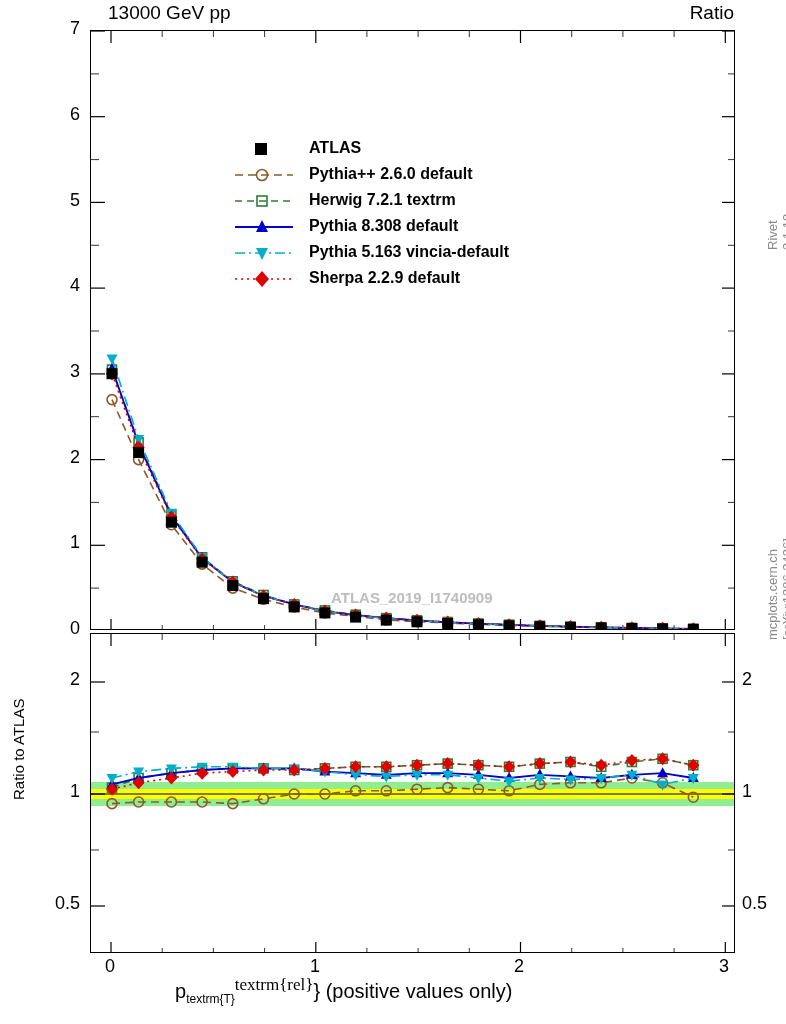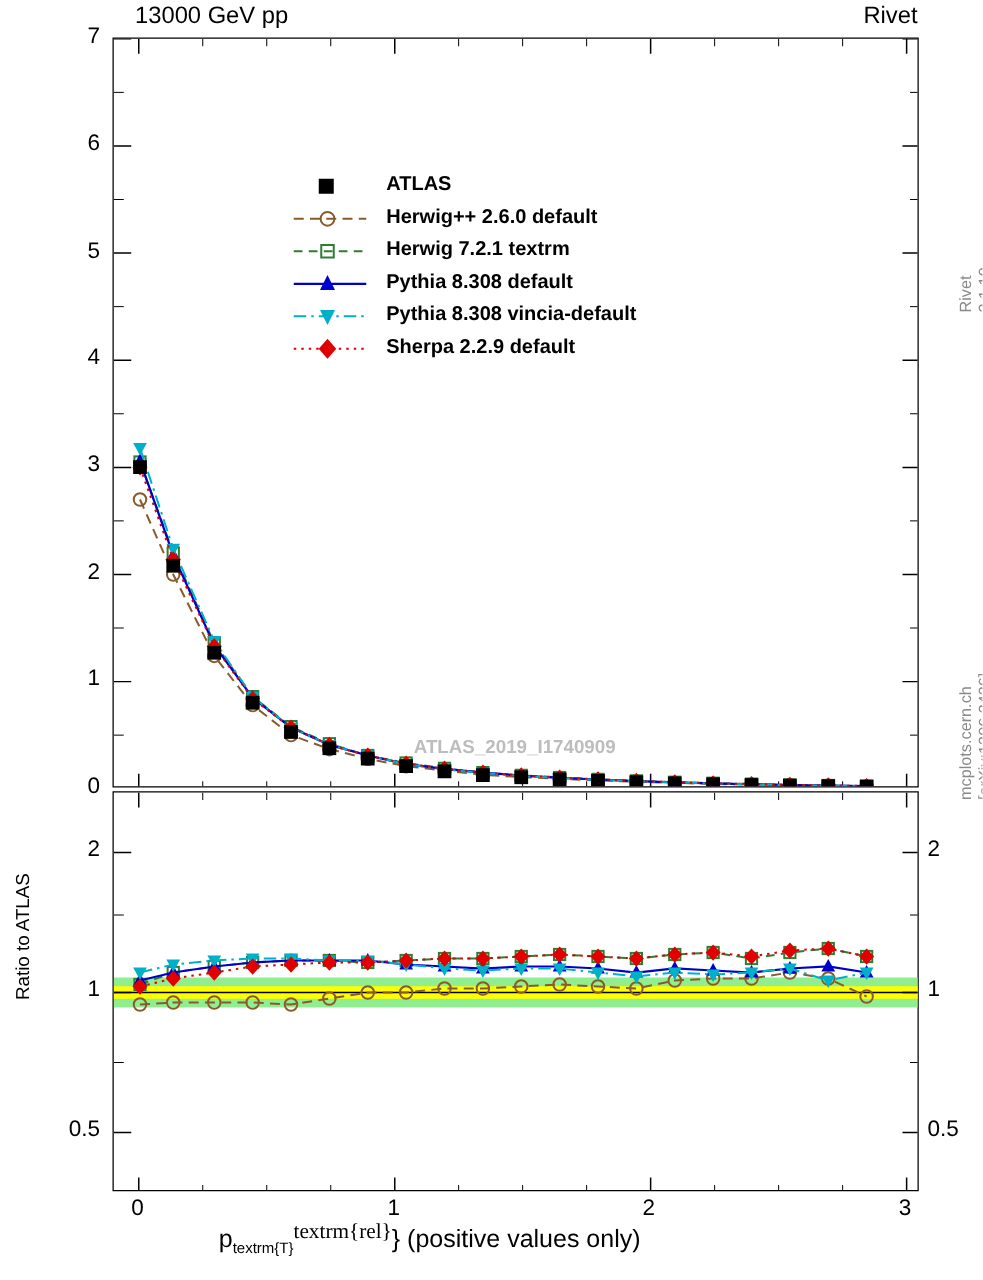--- a/index.html
+++ b/index.html
@@ -41,21 +41,21 @@
   #xtitle sup{font-size:17px;font-family:Liberation Serif, serif;}
 
   svg{position:absolute;left:0;top:0;overflow:visible;}
 </style>
 </head>
 <body>
 
 <div id="root">
 
   <div class="txt" id="hdr-left">13000 GeV pp</div>
-  <div class="txt" id="hdr-right">Rivet</div>
+  <div class="txt" id="hdr-right">Ratio</div>
 
   <div id="rtitle"><span>Ratio to ATLAS</span></div>
 
   <div class="rightrot" style="left:765px;top:250px;"><span>Rivet 3.1.10, ≥ 300k events</span></div>
   <div class="rightrot" style="left:765px;top:640px;"><span>mcplots.cern.ch [arXiv:1306.3436]</span></div>
 
   <div id="mainframe">
     <svg width="645" height="600" viewBox="0 0 645 600">
 
       <g stroke="#000" stroke-width="1.2">
@@ -289,21 +289,21 @@
         </span>
         <span class="legtext">ATLAS</span>
       </div>
       <div class="legrow">
         <span class="legmark">
           <svg width="70" height="26">
               <line x1="4" y1="13" x2="62" y2="13" stroke="#8b5a2b" stroke-width="1.6" stroke-dasharray="8,5"></line>
               <circle cx="31" cy="13" r="5.5" fill="none" stroke="#8b5a2b" stroke-width="1.6"></circle>
             </svg>
         </span>
-        <span class="legtext">Herwig++ 2.6.0 default</span>
+        <span class="legtext">Pythia++ 2.6.0 default</span>
       </div>
       <div class="legrow">
         <span class="legmark">
           <svg width="70" height="26">
               <line x1="4" y1="13" x2="62" y2="13" stroke="#2e7d32" stroke-width="1.6" stroke-dasharray="7,5"></line>
               <rect x="26" y="8" width="10" height="10" fill="none" stroke="#2e7d32" stroke-width="1.6"></rect>
             </svg>
         </span>
         <span class="legtext">Herwig 7.2.1 textrm</span>
       </div>
@@ -316,21 +316,21 @@
         </span>
         <span class="legtext">Pythia 8.308 default</span>
       </div>
       <div class="legrow">
         <span class="legmark">
           <svg width="70" height="26">
               <line x1="4" y1="13" x2="62" y2="13" stroke="#00b0c8" stroke-width="1.6" stroke-dasharray="10,4,2,4"></line>
               <polygon points="31,20 37,8 25,8" fill="#00b0c8"></polygon>
             </svg>
         </span>
-        <span class="legtext">Pythia 8.308 vincia-default</span>
+        <span class="legtext">Pythia 5.163 vincia-default</span>
       </div>
       <div class="legrow">
         <span class="legmark">
           <svg width="70" height="26">
               <line x1="4" y1="13" x2="62" y2="13" stroke="#e00000" stroke-width="1.6" stroke-dasharray="2,4"></line>
               <polygon points="31,5 38,13 31,21 24,13" fill="#e00000"></polygon>
             </svg>
         </span>
         <span class="legtext">Sherpa 2.2.9 default</span>
       </div>

